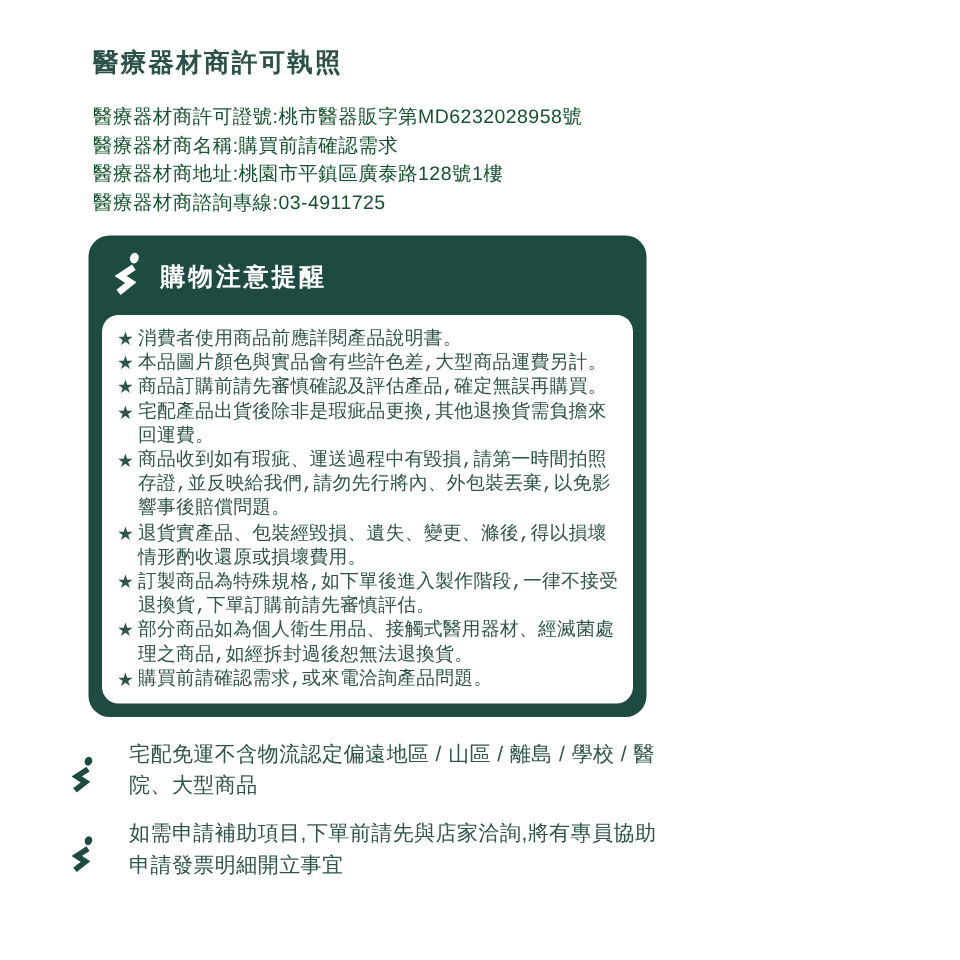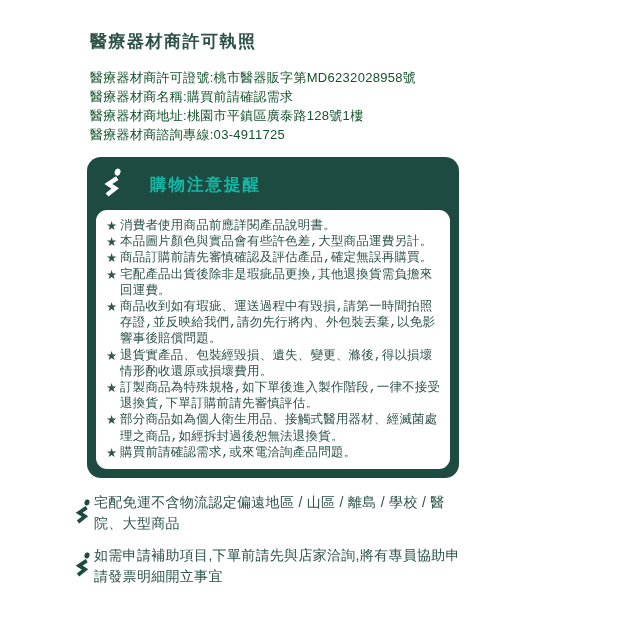--- a/index.html
+++ b/index.html
@@ -1,36 +1,36 @@
 <!DOCTYPE html>
 <html><head>
 <meta charset="utf-8">
 <style>
   html,body{margin:0;padding:0;background:#ffffff;}
   body{width:640px;height:640px;overflow:hidden;
        font-family:"Liberation Sans","DejaVu Sans",sans-serif;}
   .canvas{position:relative;width:640px;height:640px;box-sizing:border-box;
-          padding:30px 0 0 87px;}
+          padding:30px 0 0 59px;}
   .col{width:372px;}
   h1.page-title{margin:0 0 15px 3px;font-size:17px;font-weight:bold;
           color:#2b5148;letter-spacing:1.5px;}
   .license{margin:0 0 13px 3px;}
   .lic-line{font-size:13px;line-height:19px;color:#14532d;letter-spacing:.3px;}
   .notice-box{box-sizing:border-box;width:372px;background:#1d4b41;
           border-radius:14px;padding:8px 9px 9px 9px;}
-  .notice-header{display:flex;align-items:center;gap:24px;padding:3px 2px 8px 5px;
-          color:#14b8a6;}
+  .notice-header{display:flex;align-items:center;gap:9px;padding:3px 2px 8px 5px;
+          color:#ffffff;}
   .notice-title{font-size:16.5px;font-weight:bold;letter-spacing:2px;}
   .notice-panel{background:#ffffff;border-radius:11px;padding:8px 9px 8px 10px;}
   .bullet{display:flex;font-size:12.5px;line-height:16.2px;color:#2e544b;
           letter-spacing:.2px;}
   .star{flex:0 0 14px;}
   .btxt{flex:1;font-family:Liberation Mono, monospace;}
   .foot-notes{margin:13px 0 0 -14px;width:400px;}
-  .note{display:flex;align-items:center;gap:0;margin-bottom:11px;
+  .note{display:flex;align-items:flex-end;gap:20px;margin-bottom:11px;
           color:#1d4b41;}
   .note .ntxt{font-size:14px;line-height:20.5px;color:#2e544b;
           letter-spacing:.3px;padding-top:1px;}
   .icon-note{flex:0 0 21px;padding-top:2px;}
   .squiggle{display:block;}
 </style>
 </head>
 <body>
 
 <div class="canvas">

